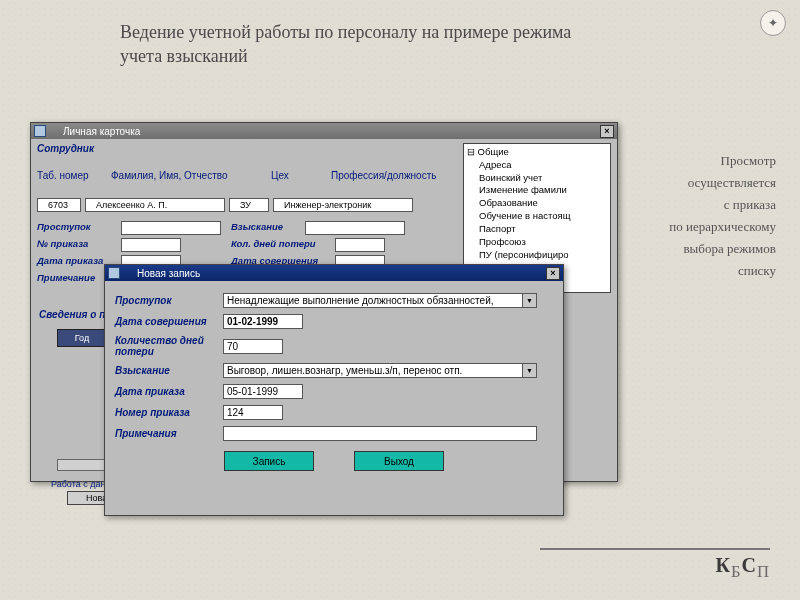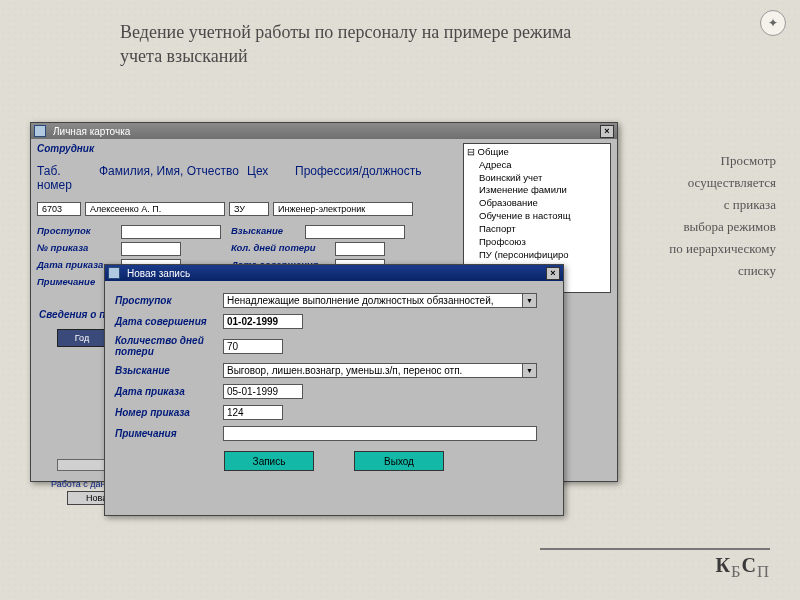--- a/index.html
+++ b/index.html
@@ -48,28 +48,28 @@
     position:absolute; background:#bdbdbd;
     border:1px solid #444; box-shadow:2px 2px 6px rgba(0,0,0,.4);
     font-size:10px; color:#000;
   }
   .win1 { left:30px; top:122px; width:588px; height:360px; }
   .titlebar {
     height:16px; background:linear-gradient(#8a8a8a,#6f6f6f);
     color:#fff; font-size:10px; display:flex; align-items:center;
     padding:0 3px; justify-content:space-between;
   }
-  .titlebar .left{display:flex;align-items:center;gap:7px}
+  .titlebar .left{display:flex;align-items:center;gap:17px}
   .titlebar .icon{width:12px;height:12px;background:#b0c8e0;border:1px solid #2a4a7a;display:inline-block}
   .closex{width:14px;height:13px;background:#c7c7c7;border:1px solid #333;color:#000;font-size:9px;display:flex;align-items:center;justify-content:center;font-weight:bold;cursor:pointer}
   .win-body{padding:4px 6px; position:relative; height:calc(100% - 16px);}
-  .hdr-row{display:flex;gap:6px;color:#001a7a;font-weight:bold;font-style:italic;margin-bottom:10px}
-  .hdr-row2{display:flex;gap:8px;color:#001a7a;font-size:12px;margin-bottom:10px}
+  .hdr-row{display:flex;gap:6px;color:#001a7a;font-weight:bold;font-style:italic;margin-bottom:16px}
+  .hdr-row2{display:flex;gap:20px;color:#001a7a;font-size:10px;margin-bottom:17px}
   .field-row{display:flex;gap:4px;margin-bottom:3px}
-  .inp{background:#fff;border:1px solid #555;height:14px;font-size:9px;padding:0 4px}
+  .inp{background:#fff;border:1px solid #555;height:14px;font-size:9px;padding:0 10px}
   .lbl{color:#001a7a;font-weight:bold;font-style:italic;font-size:9.5px}
   .left-col{width:420px}
   .tree{
     position:absolute; right:6px; top:4px; width:148px; height:150px;
     background:#fff;border:1px solid #444; padding:2px 3px;
     font-size:9.5px; line-height:1.35; color:#000; overflow:hidden;
   }
   .tree-item{white-space:nowrap}
   .tree-child{padding-left:12px}
   .section-lbl{position:absolute;left:8px;top:170px;color:#001a7a;font-style:italic;font-weight:bold;font-size:10px}
@@ -110,22 +110,22 @@
 <body>
 
 <div class="corner-logo">✦</div>
 
 <div class="slide-title">Ведение учетной работы по персоналу на примере режима учета взысканий</div>
 
 <div class="side-text">
   <div>Просмотр</div>
   <div>осуществляется</div>
   <div>с приказа</div>
+  <div>по иерархическому</div>
   <div>выбора режимов</div>
-  <div>по иерархическому</div>
   <div>списку</div>
 </div>
 
 <div class="win win1">
   <div class="titlebar">
     <span class="left">
       <span class="icon"></span>
       <span>Личная карточка</span>
     </span>
     <span class="closex">×</span>

